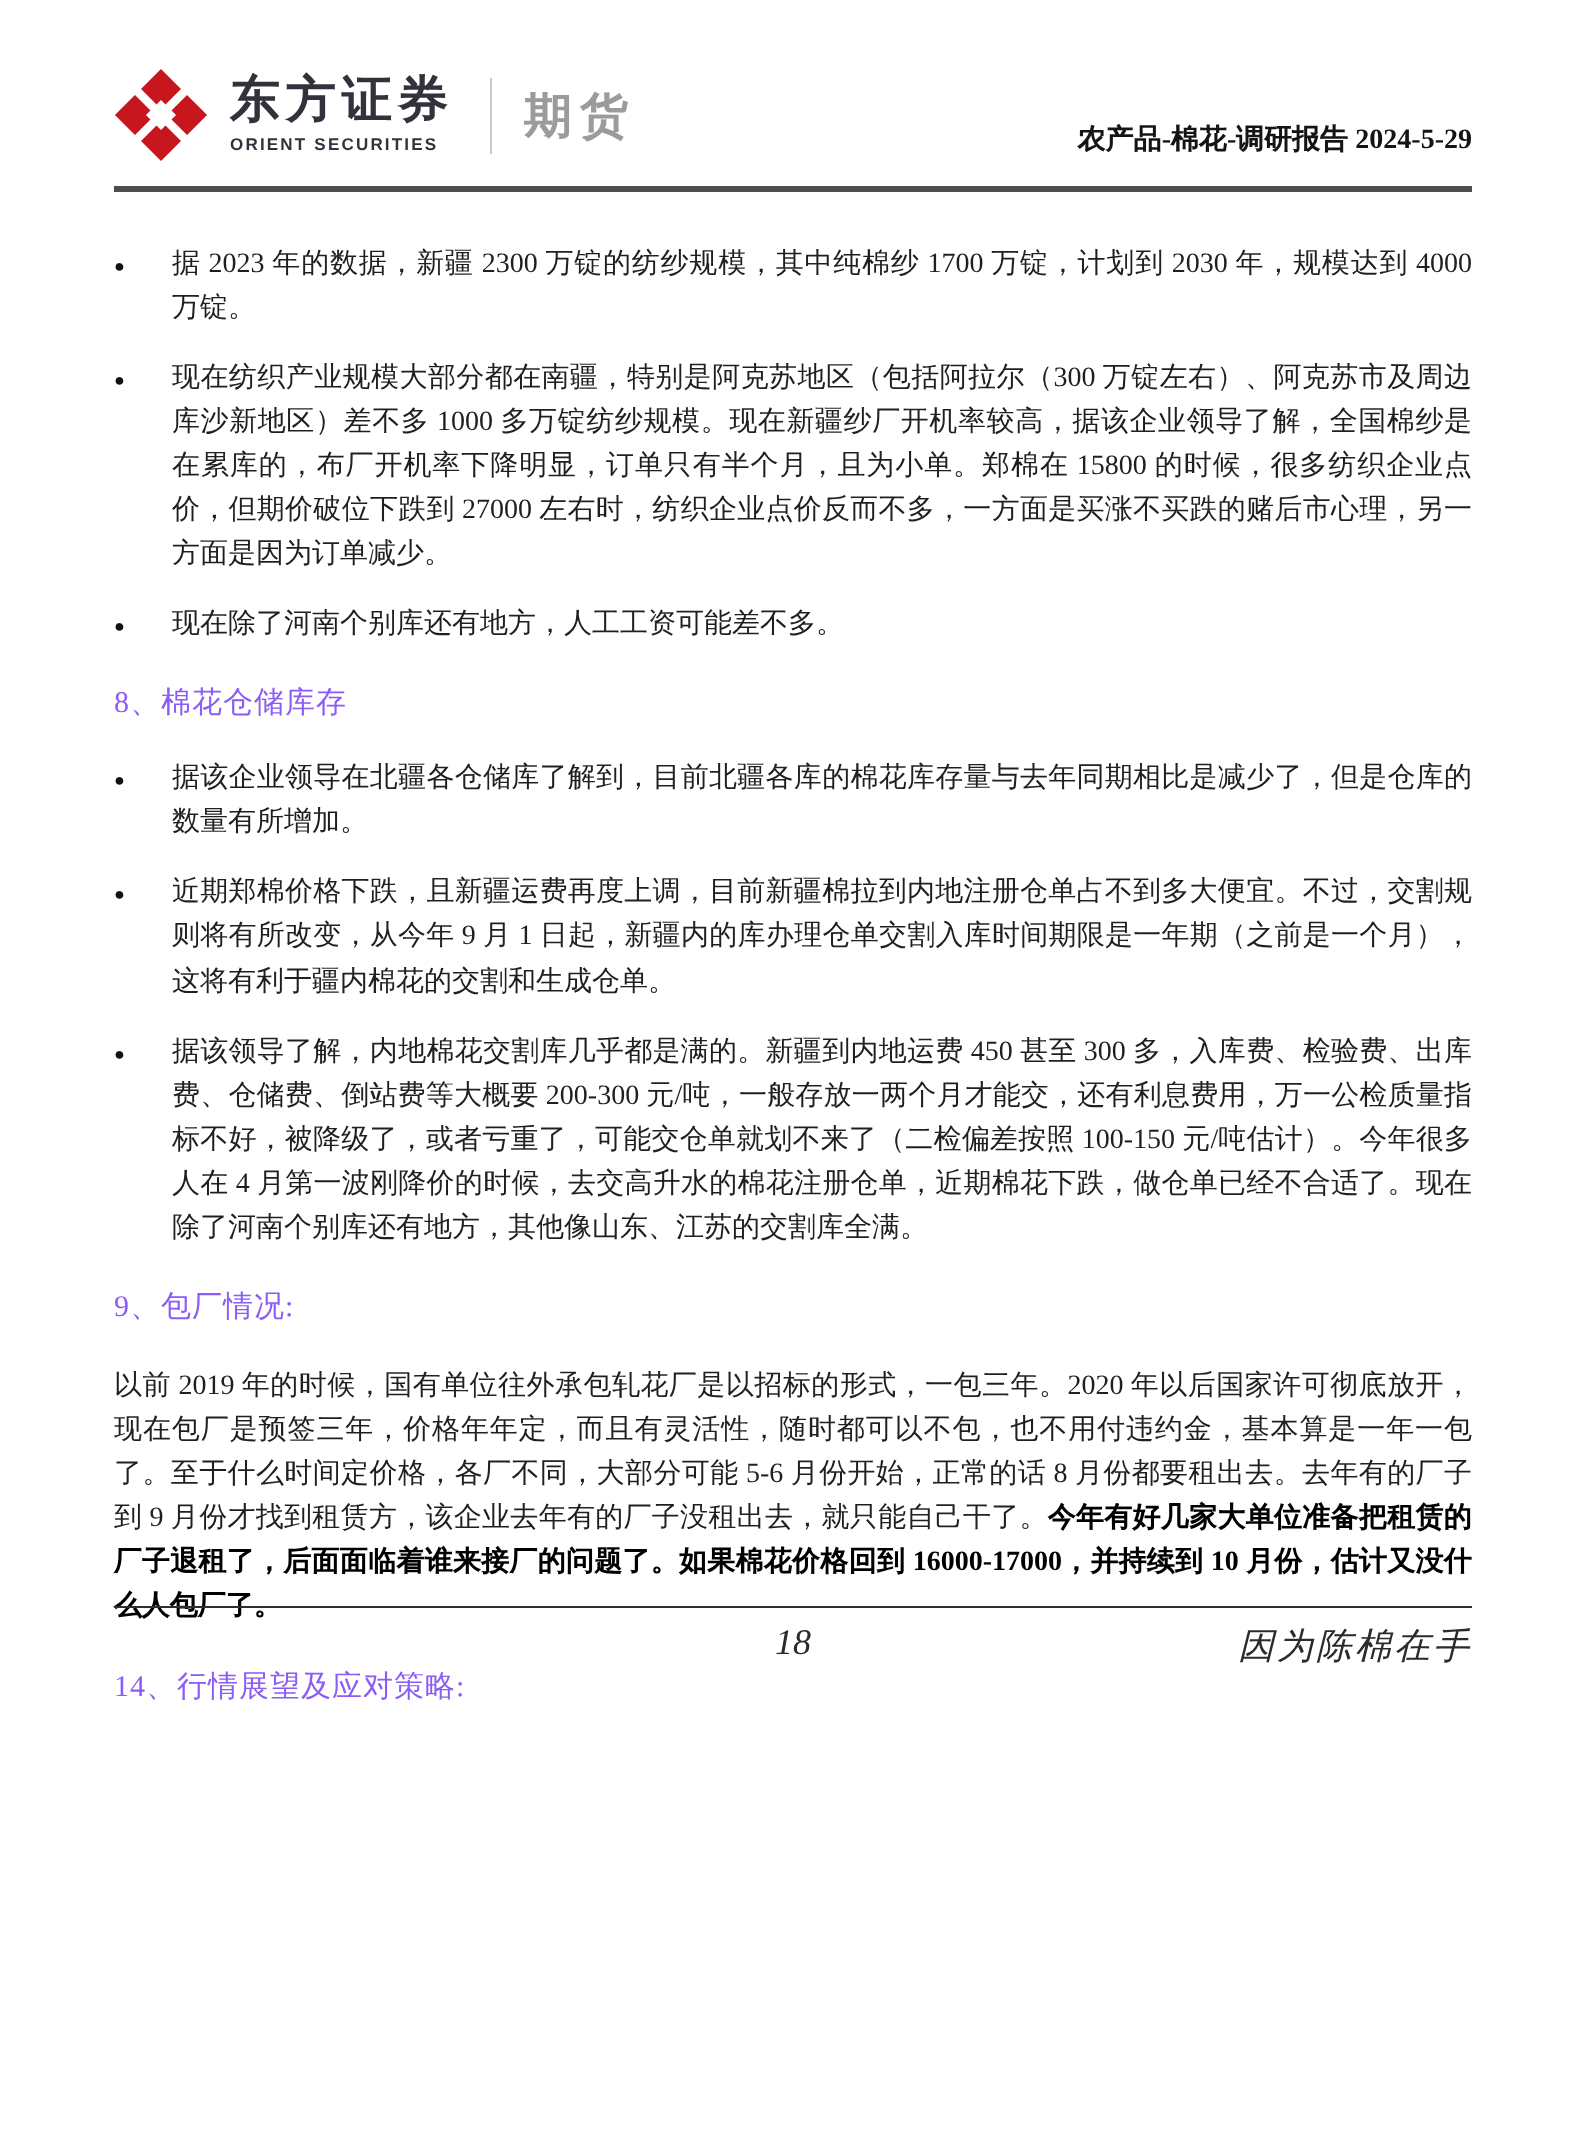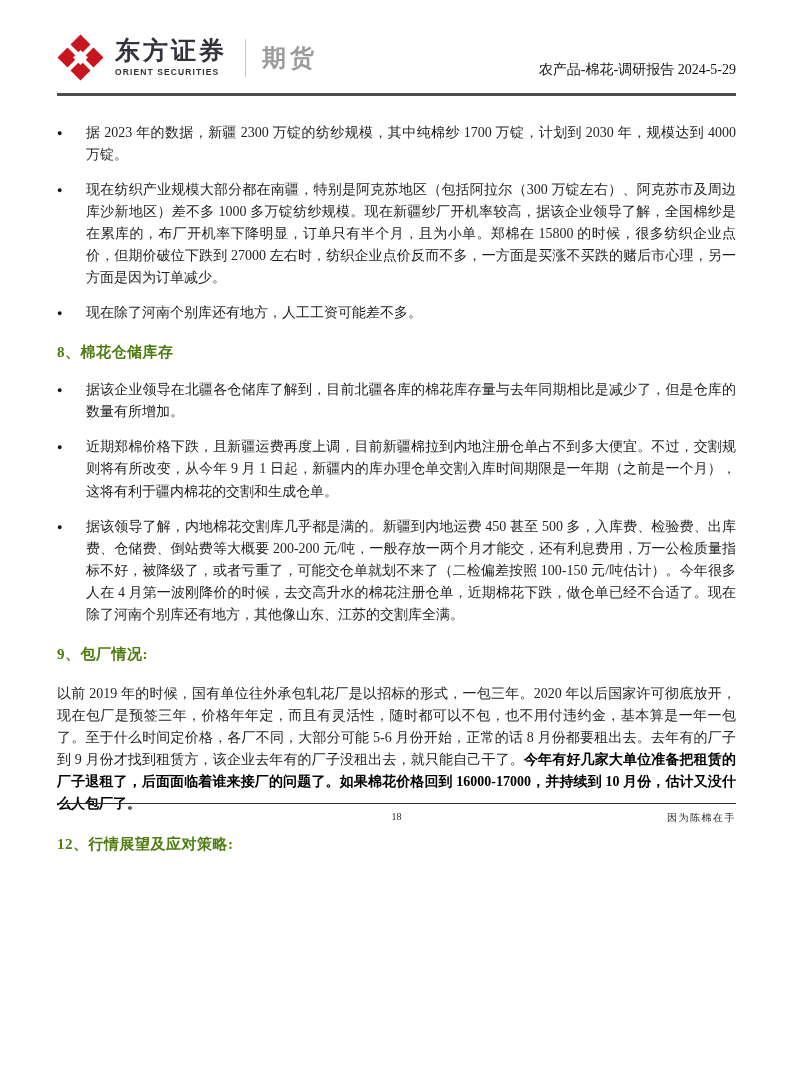--- a/index.html
+++ b/index.html
@@ -12,39 +12,39 @@
   .header { padding:34px 57px 0 57px; }
   .header-inner { display:flex; justify-content:space-between; align-items:flex-end; }
   .brand-row { display:flex; align-items:center; }
   .logo-mark { width:47px; height:47px; flex:0 0 auto; }
   .logo-text { margin-left:11px; font-family:"Liberation Sans","DejaVu Sans",sans-serif; }
   .logo-cn { font-size:25px; font-weight:bold; color:#33323c; letter-spacing:3px; line-height:1; }
   .logo-en { font-size:8.5px; font-weight:bold; color:#33323c; letter-spacing:1.1px; margin-top:4px; }
   .brand-divider { width:1px; height:38px; background:#c9c9c9; margin:0 16px 0 18px; }
   .division-label { font-family:Liberation Sans, sans-serif;
     font-size:24px; font-weight:bold; color:#9b9b9b; letter-spacing:4px; }
-  .report-label { font-size:14px; font-weight:normal; color:#141414; padding-bottom:2px; }
+  .report-label { font-size:14px; font-weight:bold; color:#141414; padding-bottom:2px; }
   .header-rule { height:2.5px; background:#4d4d4d; margin-top:12px; }
   
   .main { padding:26px 57px 0 57px; }
   .doc-text { font-size:14px; line-height:1.58; text-align:justify; }
   ul.bullet-list { list-style:none; margin:0; padding:0; }
   ul.bullet-list li { display:flex; margin-bottom:13px; }
   ul.bullet-list .marker { flex:0 0 auto; width:9px; font-size:9px; line-height:22px;
     margin-right:20px; color:#111; }
   ul.bullet-list .li-text { flex:1 1 auto; }
-  .section-heading { font-size:15px; font-weight:bold; color:#4d7c0f;
+  .section-heading { font-size:15px; font-weight:normal; color:#8b5cf6;
     margin:17px 0 14px 0; letter-spacing:0.5px; }
   .para { margin:16px 0 14px 0; }
   .bold-run { font-weight:bold; color:#000; }
   
   .footer { position:absolute; left:57px; right:57px; bottom:42px; }
   .footer-rule { height:1.5px; background:#2e2e2e; }
   .footer-row { position:relative; height:22px; margin-top:7px;
-    font-size:10px; color:#2b2b2b; }
+    font-size:18px; color:#2b2b2b;font-style:italic; }
   .page-number { position:absolute; left:0; right:0; text-align:center; }
   .footer-label { position:absolute; right:0; letter-spacing:1.5px; }
 </style>
 </head>
 <body>
 
 <div class="page">
 
   <div class="header">
     <div class="header-inner">
@@ -90,29 +90,29 @@
         <li>
           <span class="marker">●</span>
           <span class="li-text">据该企业领导在北疆各仓储库了解到，目前北疆各库的棉花库存量与去年同期相比是减少了，但是仓库的数量有所增加。</span>
         </li>
         <li>
           <span class="marker">●</span>
           <span class="li-text">近期郑棉价格下跌，且新疆运费再度上调，目前新疆棉拉到内地注册仓单占不到多大便宜。不过，交割规则将有所改变，从今年 9 月 1 日起，新疆内的库办理仓单交割入库时间期限是一年期（之前是一个月），这将有利于疆内棉花的交割和生成仓单。</span>
         </li>
         <li>
           <span class="marker">●</span>
-          <span class="li-text">据该领导了解，内地棉花交割库几乎都是满的。新疆到内地运费 450 甚至 500 多，入库费、检验费、出库费、仓储费、倒站费等大概要 200-200 元/吨，一般存放一两个月才能交，还有利息费用，万一公检质量指标不好，被降级了，或者亏重了，可能交仓单就划不来了（二检偏差按照 100-150 元/吨估计）。今年很多人在 4 月第一波刚降价的时候，去交高升水的棉花注册仓单，近期棉花下跌，做仓单已经不合适了。现在除了河南个别库还有地方，其他像山东、江苏的交割库全满。</span>
+          <span class="li-text">据该领导了解，内地棉花交割库几乎都是满的。新疆到内地运费 450 甚至 300 多，入库费、检验费、出库费、仓储费、倒站费等大概要 200-300 元/吨，一般存放一两个月才能交，还有利息费用，万一公检质量指标不好，被降级了，或者亏重了，可能交仓单就划不来了（二检偏差按照 100-150 元/吨估计）。今年很多人在 4 月第一波刚降价的时候，去交高升水的棉花注册仓单，近期棉花下跌，做仓单已经不合适了。现在除了河南个别库还有地方，其他像山东、江苏的交割库全满。</span>
         </li>
       </ul>
 
     <div class="section-heading">9、包厂情况:</div>
 
     <p class="para"><span>以前 2019 年的时候，国有单位往外承包轧花厂是以招标的形式，一包三年。2020 年以后国家许可彻底放开，现在包厂是预签三年，价格年年定，而且有灵活性，随时都可以不包，也不用付违约金，基本算是一年一包了。至于什么时间定价格，各厂不同，大部分可能 5-6 月份开始，正常的话 8 月份都要租出去。去年有的厂子到 9 月份才找到租赁方，该企业去年有的厂子没租出去，就只能自己干了。</span><span class="bold-run">今年有好几家大单位准备把租赁的厂子退租了，后面面临着谁来接厂的问题了。如果棉花价格回到 16000-17000，并持续到 10 月份，估计又没什么人包厂了。</span></p>
 
-    <div class="section-heading">12、行情展望及应对策略:</div>
+    <div class="section-heading">14、行情展望及应对策略:</div>
 
 
   </div>
 
   <div class="footer">
     <div class="footer-rule"></div>
     <div class="footer-row">
       <span class="page-number">18</span>
       <span class="footer-label">因为陈棉在手</span>
     </div>

